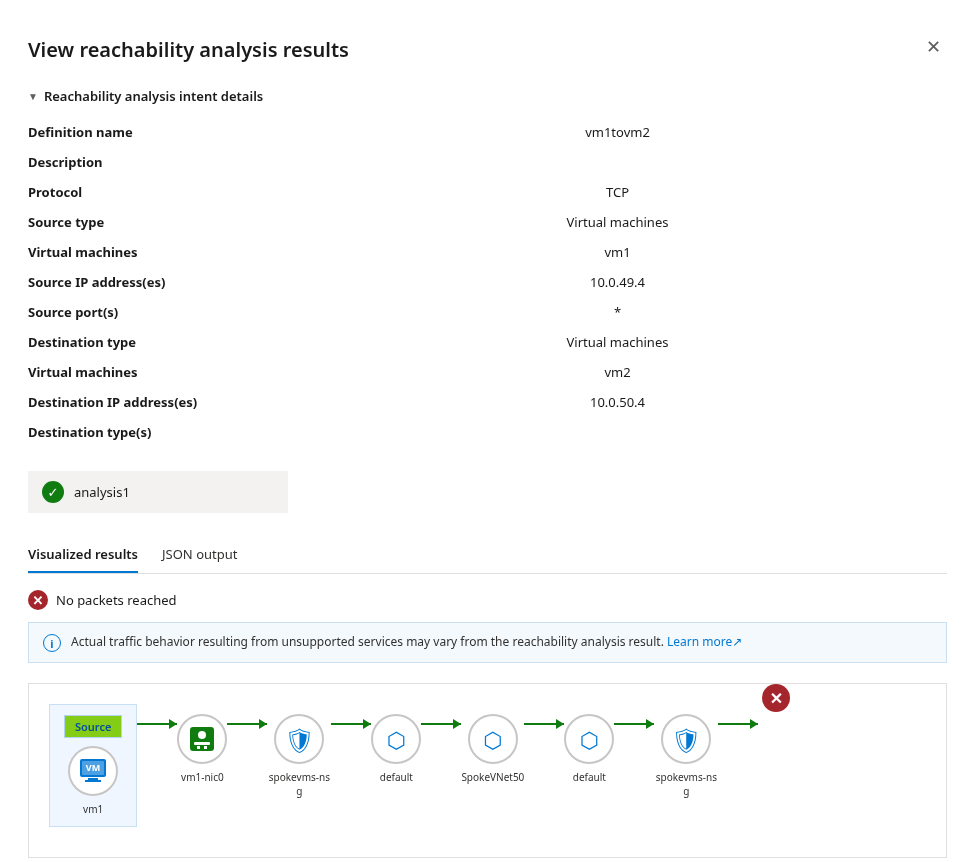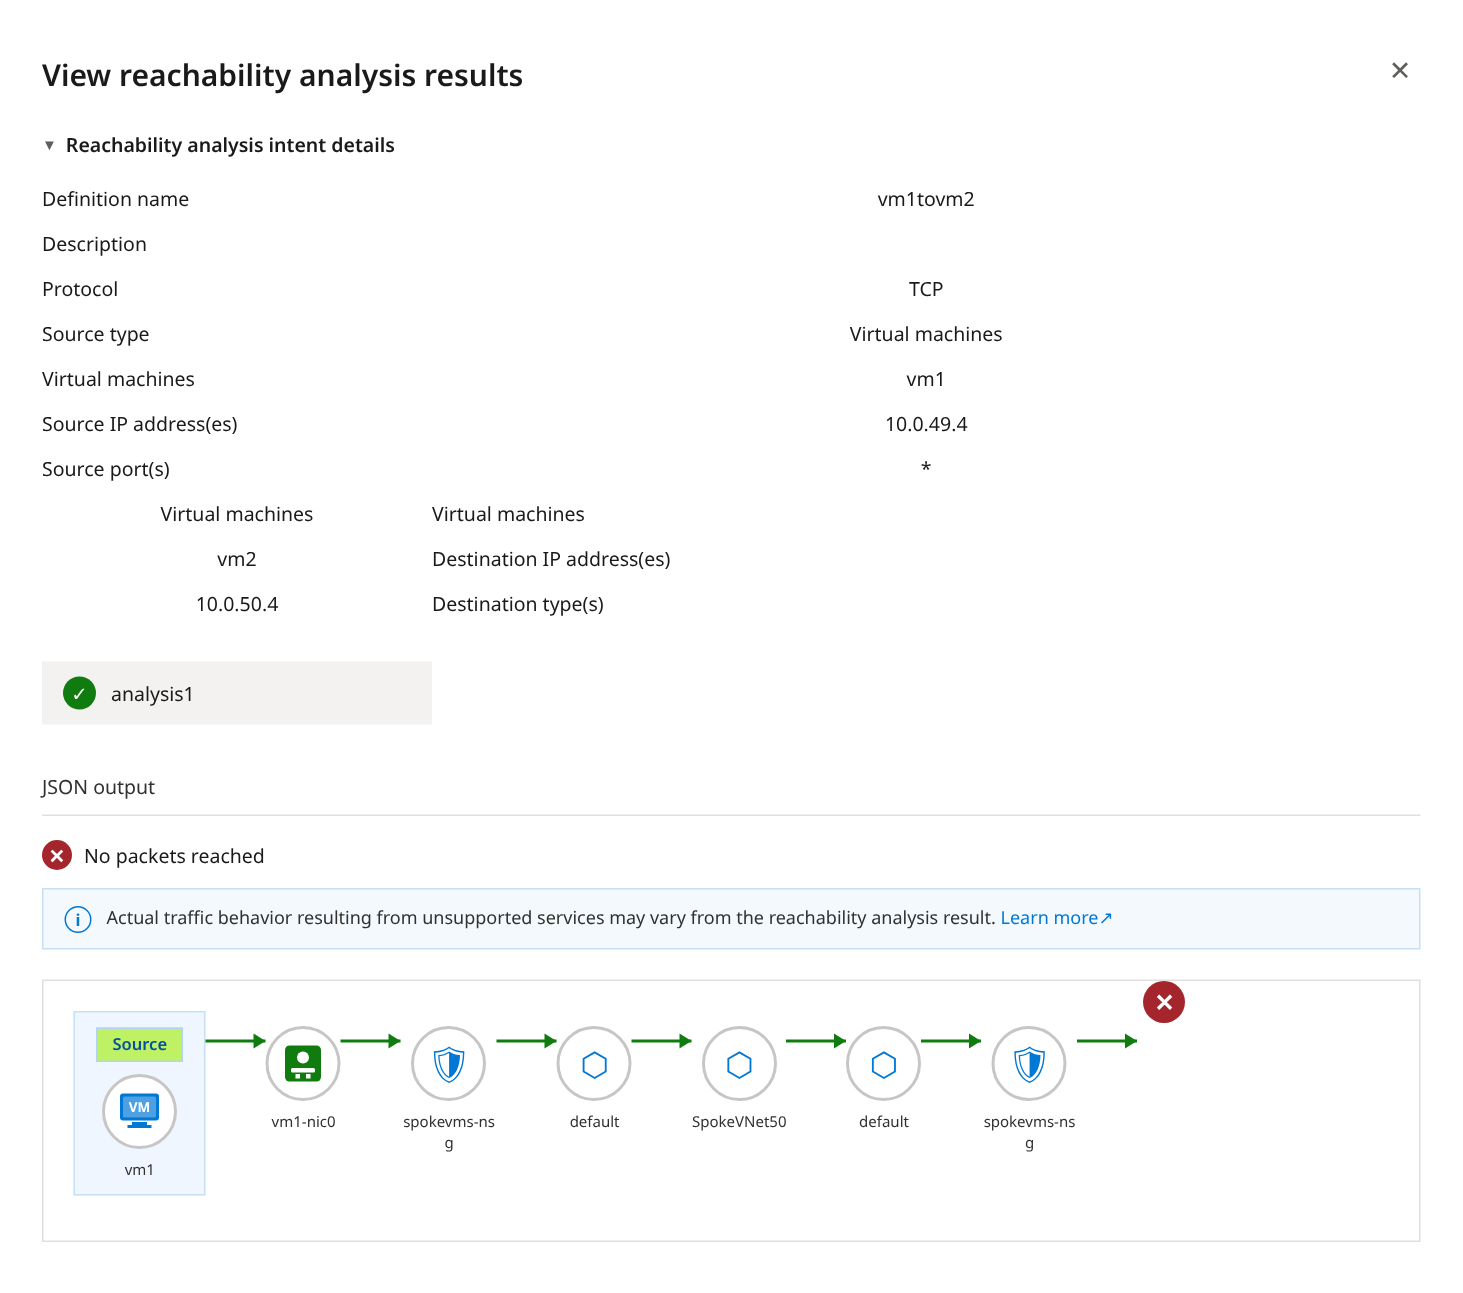--- a/index.html
+++ b/index.html
@@ -51,21 +51,21 @@
     .section-header .toggle-icon {
       font-size: 10px;
       color: #605e5c;
     }
     .details-grid {
       display: grid;
       grid-template-columns: 260px 1fr;
       row-gap: 0;
     }
     .details-label {
-      font-weight: 400;
+      font-weight: 700;
       padding: 6px 0;
       color: #1a1a1a;
       font-size: 13px;
     }
     .details-value {
       padding: 6px 0;
       color: #1a1a1a;
       font-size: 13px;
       text-align: center;
     }
@@ -222,21 +222,21 @@
       justify-content: center;
       color: white;
       font-size: 16px;
       font-weight: 700;
       margin-top: -20px;
       flex-shrink: 0;
       margin-left: 4px;
     }
     .source-label-box {
       display: inline-block;
-      background: #bef264;
+      background: #84cc16;
       border: 1px solid #b3d4f0;
       padding: 3px 10px;
       font-size: 11px;
       color: #0550a0;
       font-weight: 600;
       margin-bottom: 8px;
     }
     .node-inner-shield {
       color: #0078d4;
       font-size: 24px;
@@ -277,34 +277,36 @@
       <div class="details-label">Protocol</div>
       <div class="details-value">TCP</div>
       <div class="details-label">Source type</div>
       <div class="details-value">Virtual machines</div>
       <div class="details-label">Virtual machines</div>
       <div class="details-value">vm1</div>
       <div class="details-label">Source IP address(es)</div>
       <div class="details-value">10.0.49.4</div>
       <div class="details-label">Source port(s)</div>
       <div class="details-value">*</div>
+      <div class="details-label">Destination type</div>
       <div class="details-value">Virtual machines</div>
       <div class="details-label">Virtual machines</div>
       <div class="details-value">vm2</div>
       <div class="details-label">Destination IP address(es)</div>
       <div class="details-value">10.0.50.4</div>
       <div class="details-label">Destination type(s)</div>
     </div>
 
   <div class="analysis-item">
     <div class="check-circle">✓</div>
     <span>analysis1</span>
   </div>
 
   <div class="tabs" id="tabs-container">
+  <div class="tab active">Visualized results</div>
       <div class="tab">JSON output</div>
     </div>
 
   <div class="no-packets-row">
     <div class="error-circle">✕</div>
     <span>No packets reached</span>
   </div>
 
   <div class="info-bar">
     <div class="info-icon">i</div>

